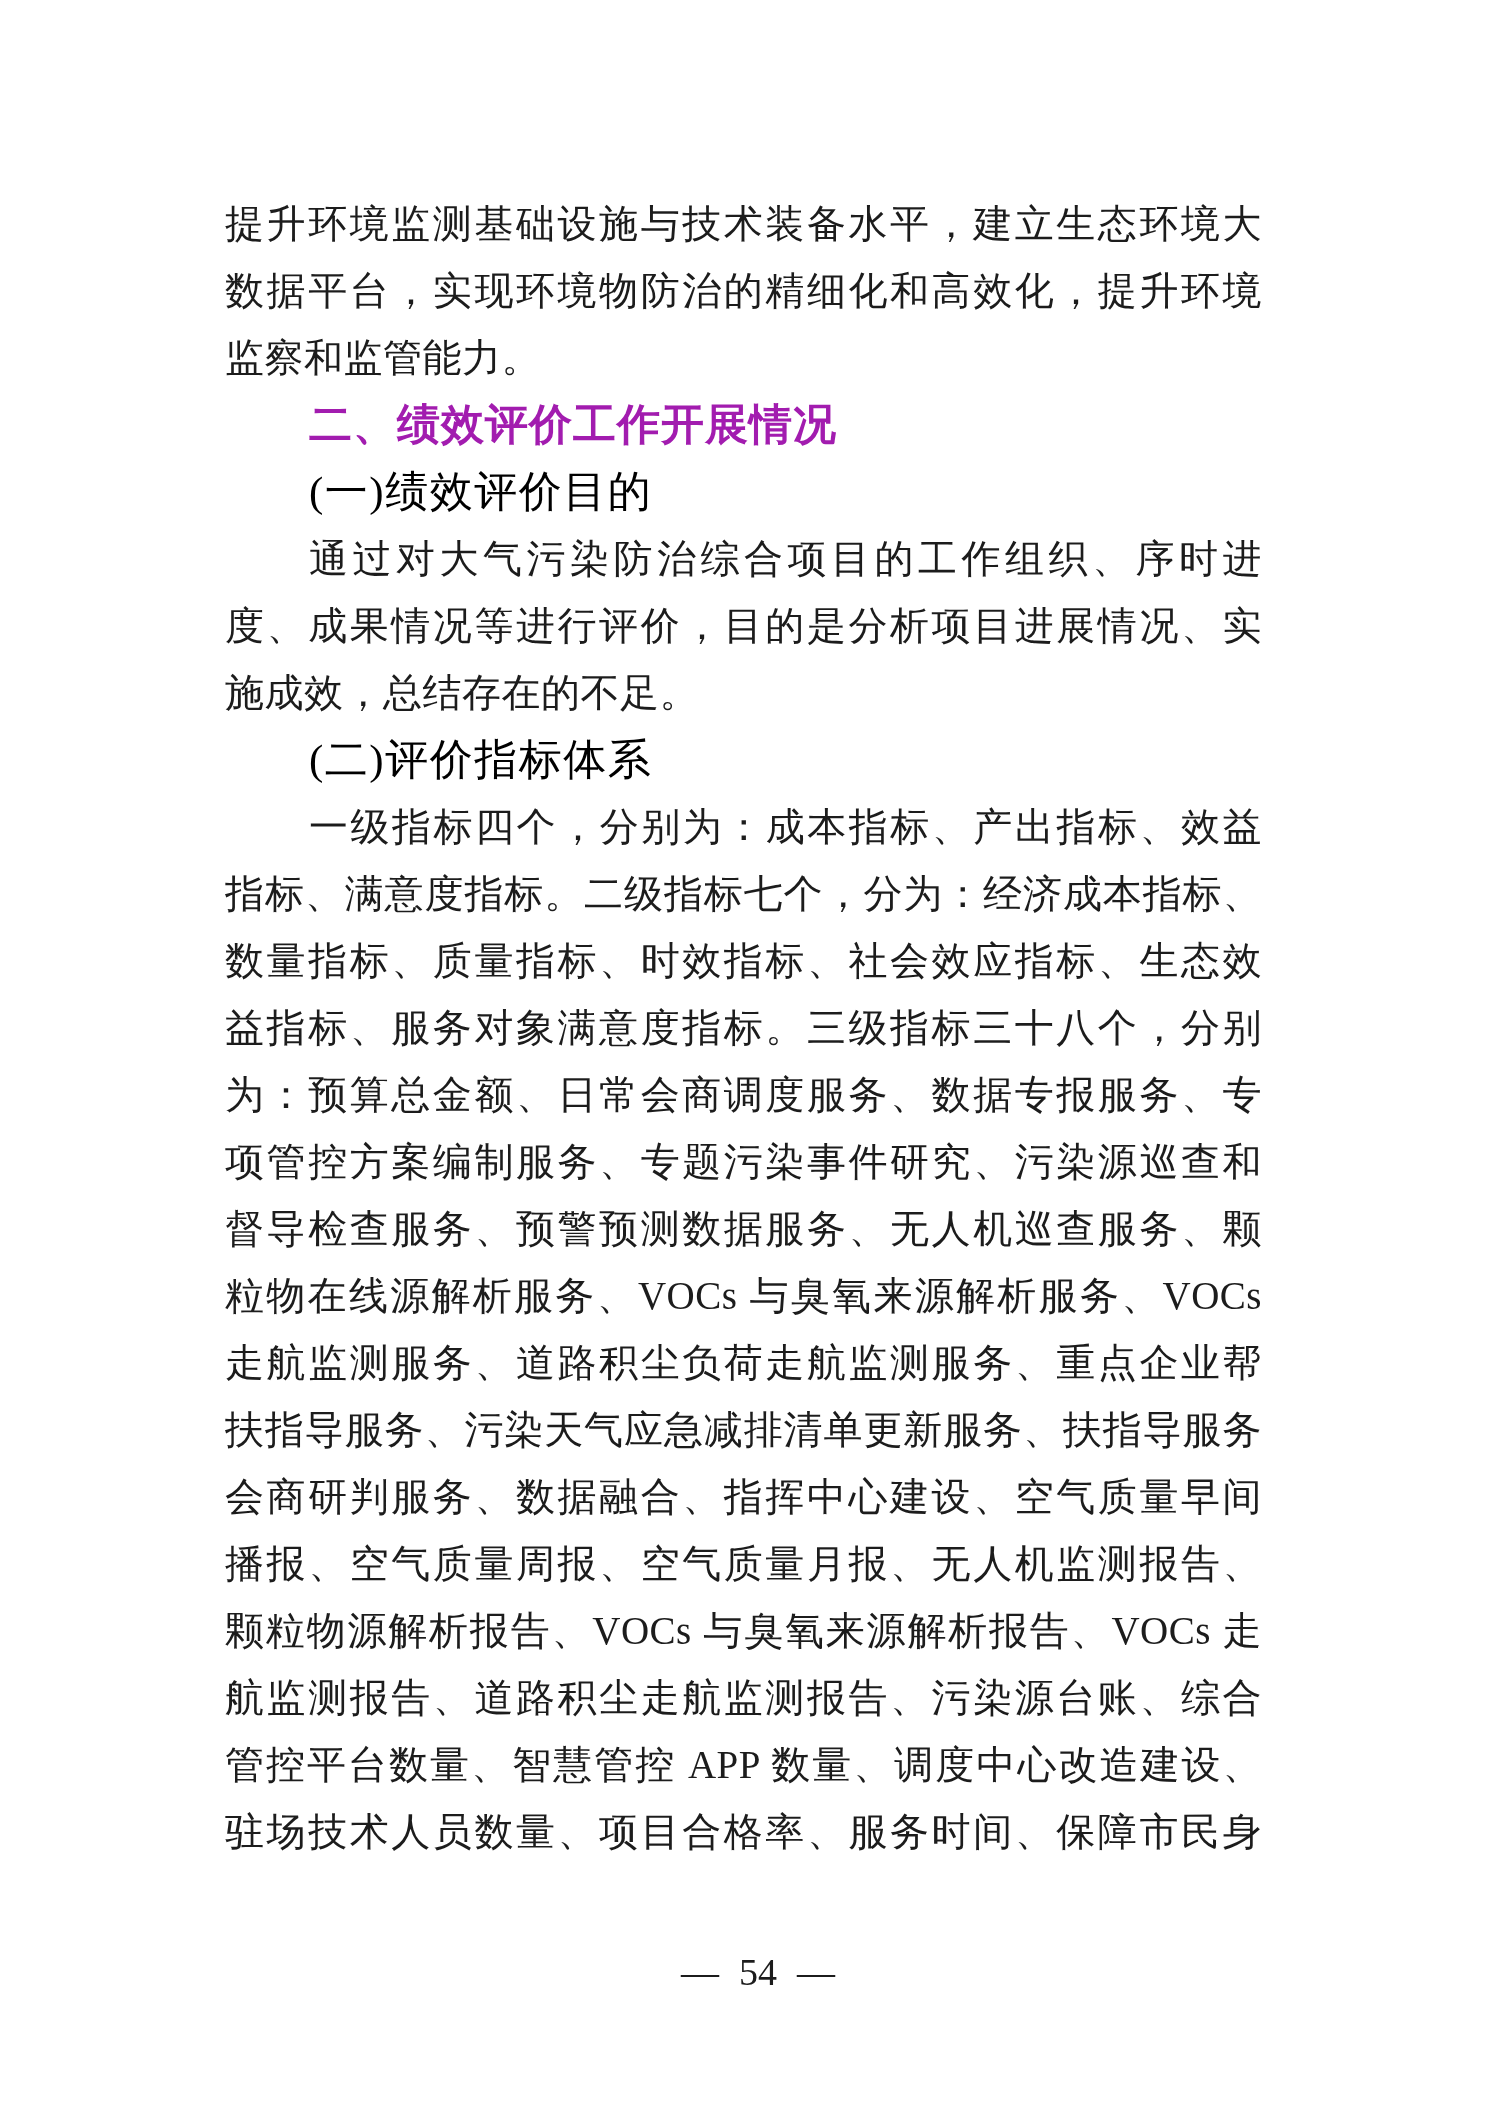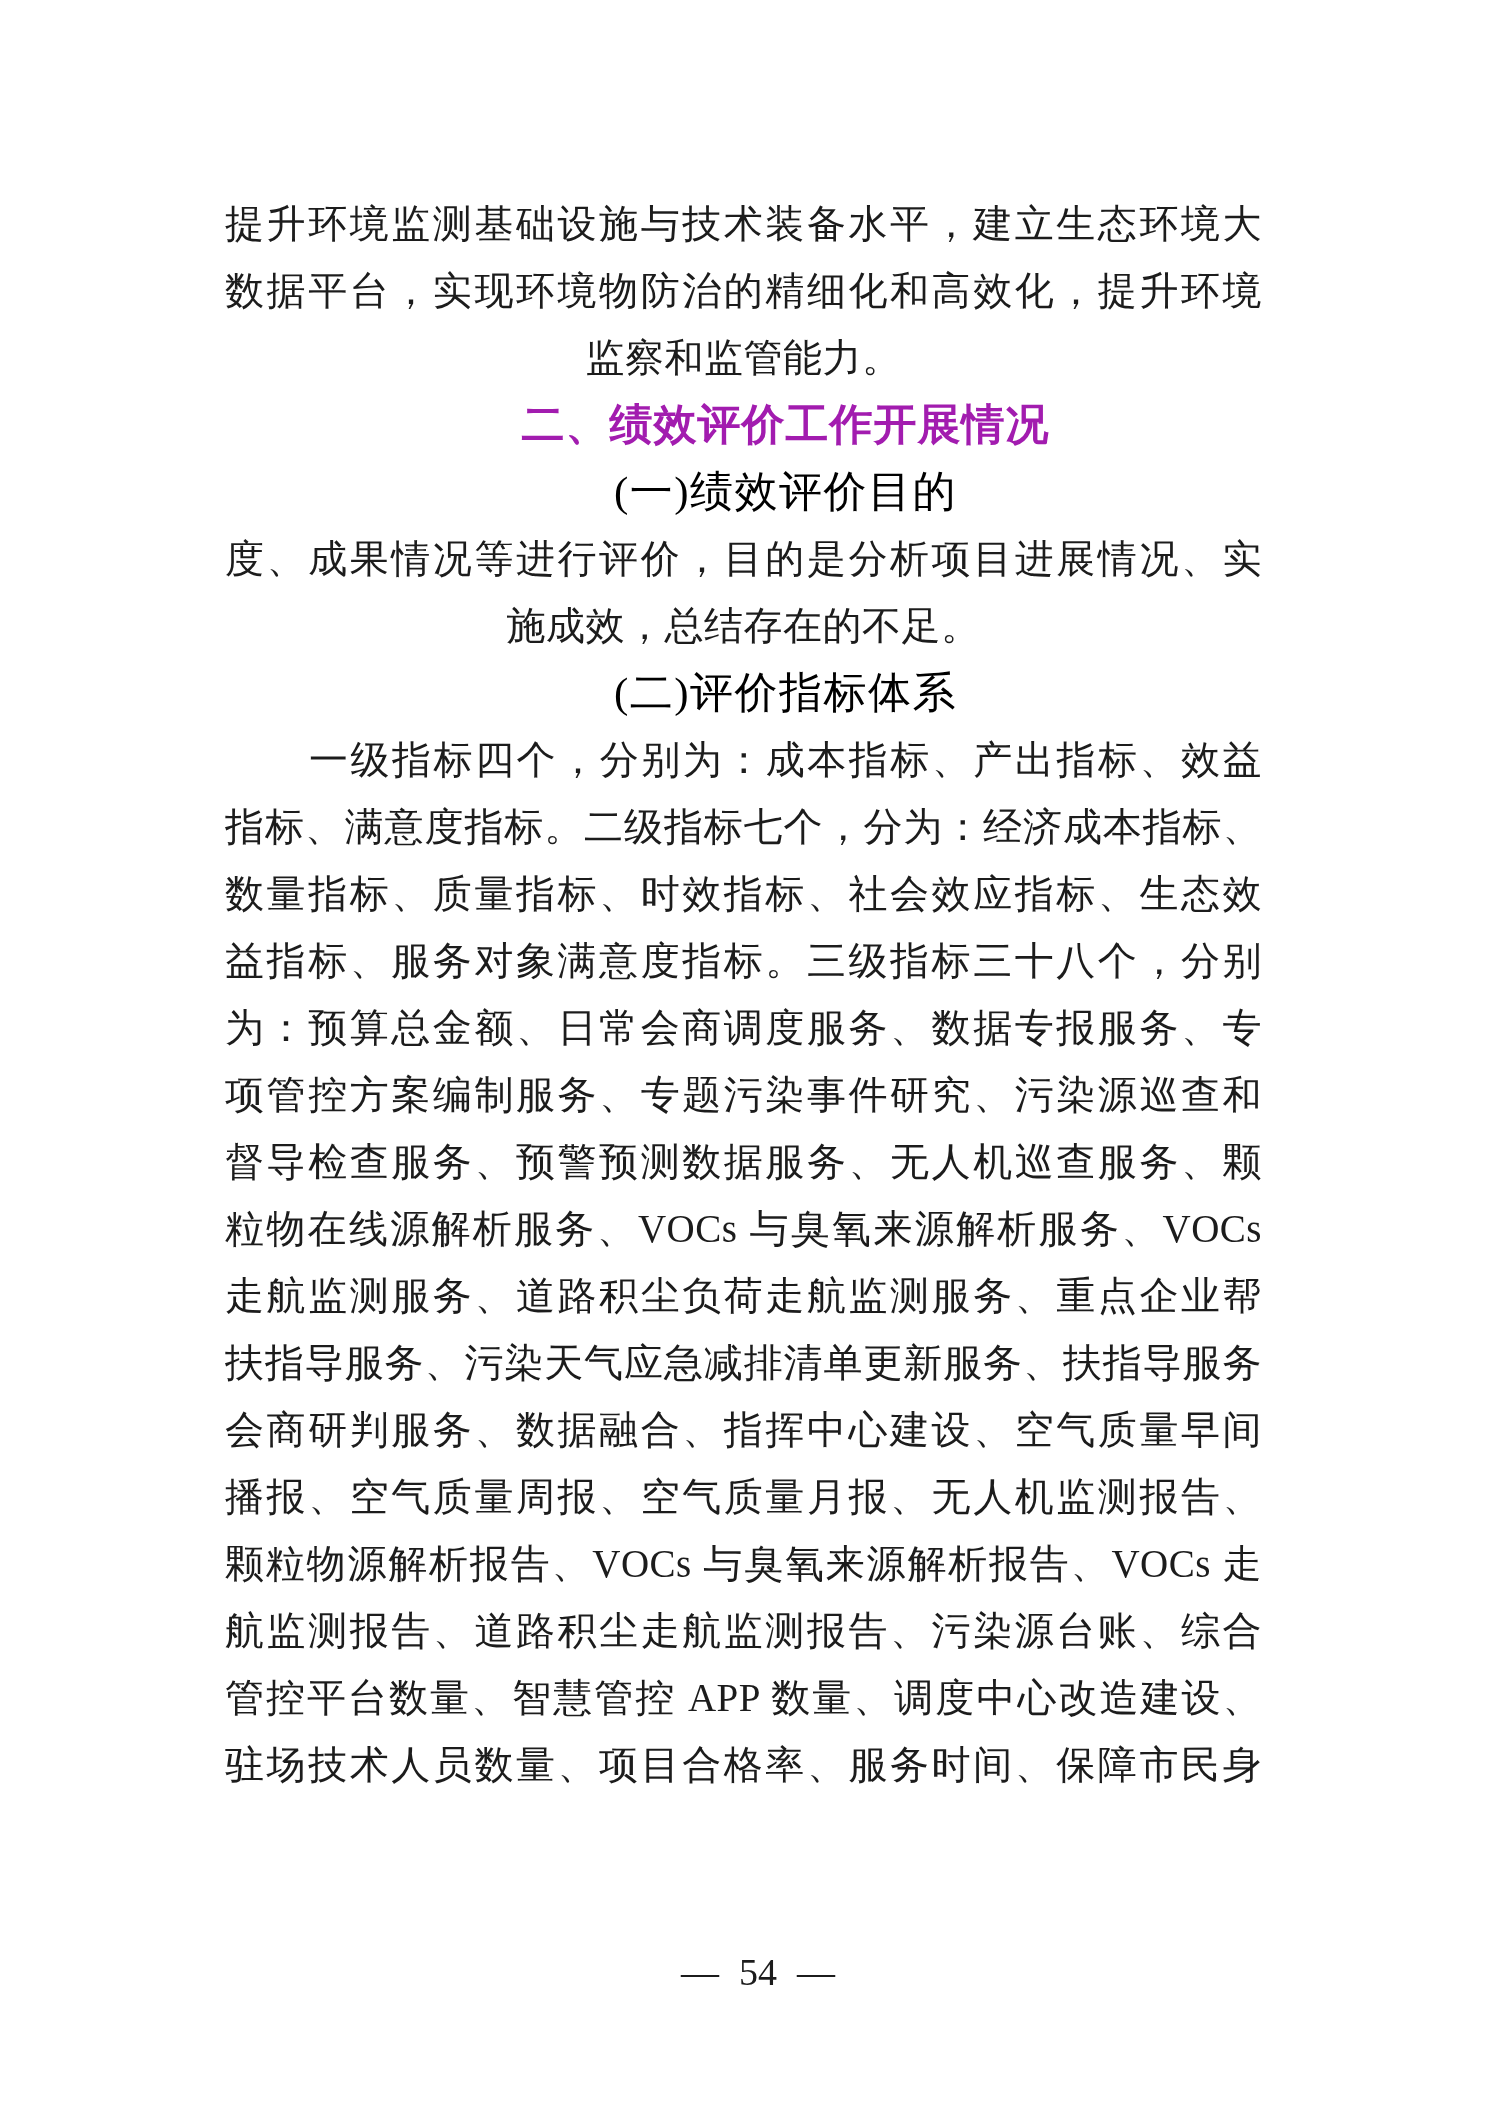--- a/index.html
+++ b/index.html
@@ -30,21 +30,21 @@
     height: 67px;
     overflow: hidden;
     letter-spacing: 0.5px;
     white-space: normal;
   }
   .line.justify {
     text-align: justify;
     text-align-last: justify;
   }
   .line.left {
-    text-align: center;
+    text-align: left;
   }
   .line.indent {
     padding-left: 84px;
   }
   .block.heading1 .line {
     font-family: "Liberation Sans", "DejaVu Sans", sans-serif;
     font-weight: 700;
     font-size: 43px;
     letter-spacing: 1px;
     color: #a21caf;
@@ -85,20 +85,21 @@
         <div class="line justify">数据平台，实现环境物防治的精细化和高效化，提升环境</div>
         <div class="line left">监察和监管能力。</div>
       </div>
       <div class="block heading1">
         <div class="line left indent">二、绩效评价工作开展情况</div>
       </div>
       <div class="block heading2">
         <div class="line left indent">(一)绩效评价目的</div>
       </div>
       <div class="block paragraph">
+        <div class="line justify indent">通过对大气污染防治综合项目的工作组织、序时进</div>
         <div class="line justify">度、成果情况等进行评价，目的是分析项目进展情况、实</div>
         <div class="line left">施成效，总结存在的不足。</div>
       </div>
       <div class="block heading2">
         <div class="line left indent">(二)评价指标体系</div>
       </div>
       <div class="block paragraph">
         <div class="line justify indent">一级指标四个，分别为：成本指标、产出指标、效益</div>
         <div class="line justify">指标、满意度指标。二级指标七个，分为：经济成本指标、</div>
         <div class="line justify">数量指标、质量指标、时效指标、社会效应指标、生态效</div>

